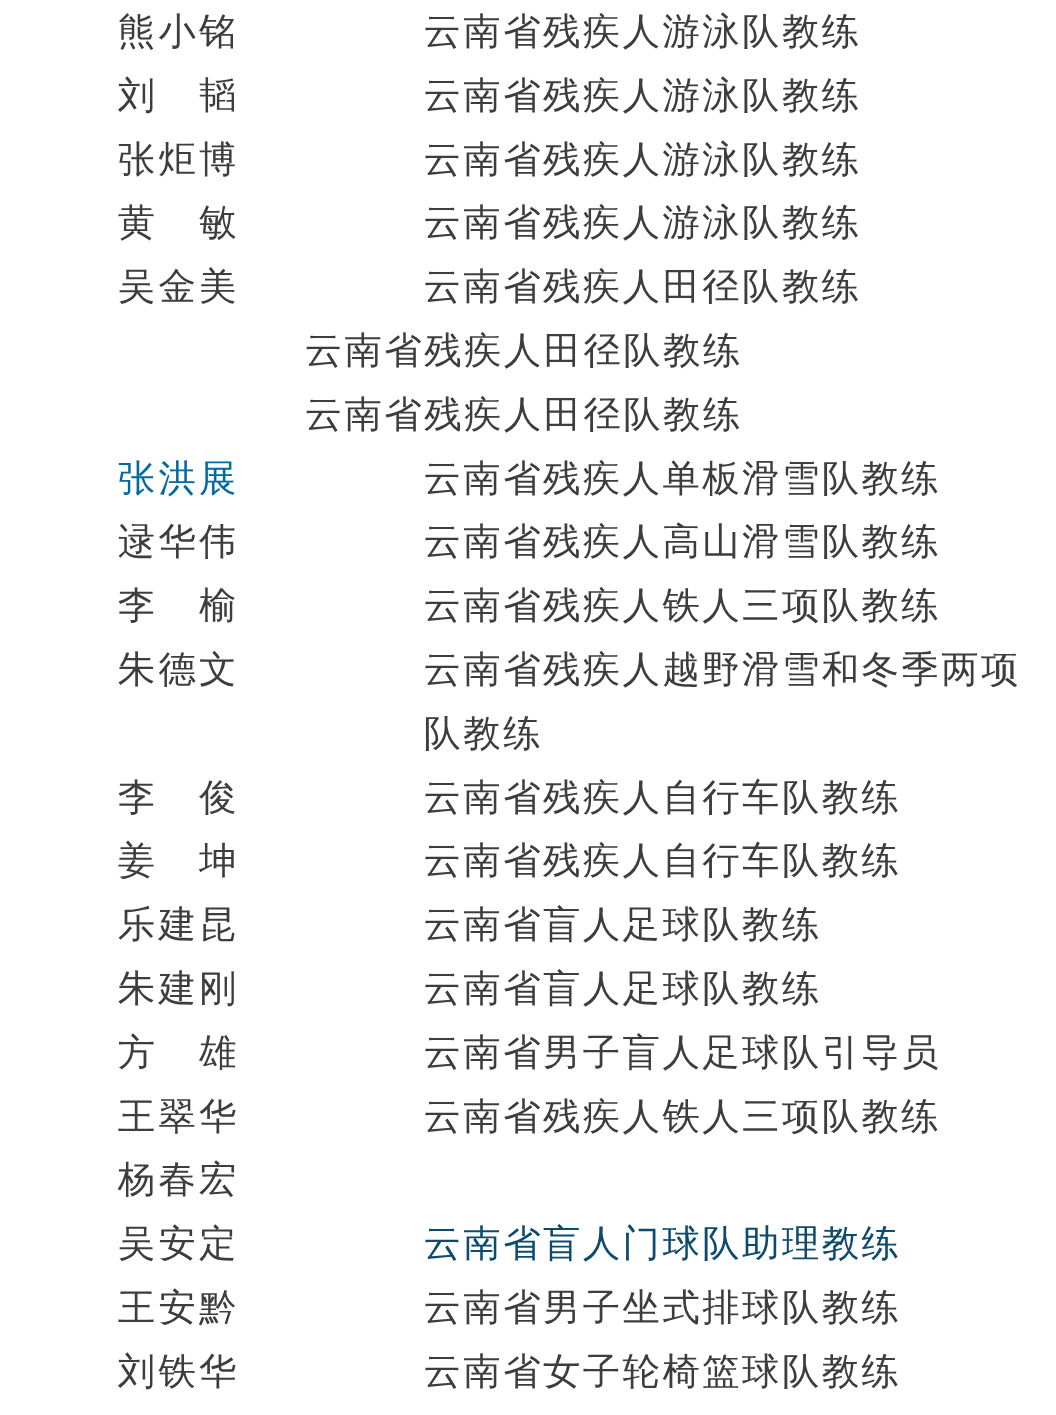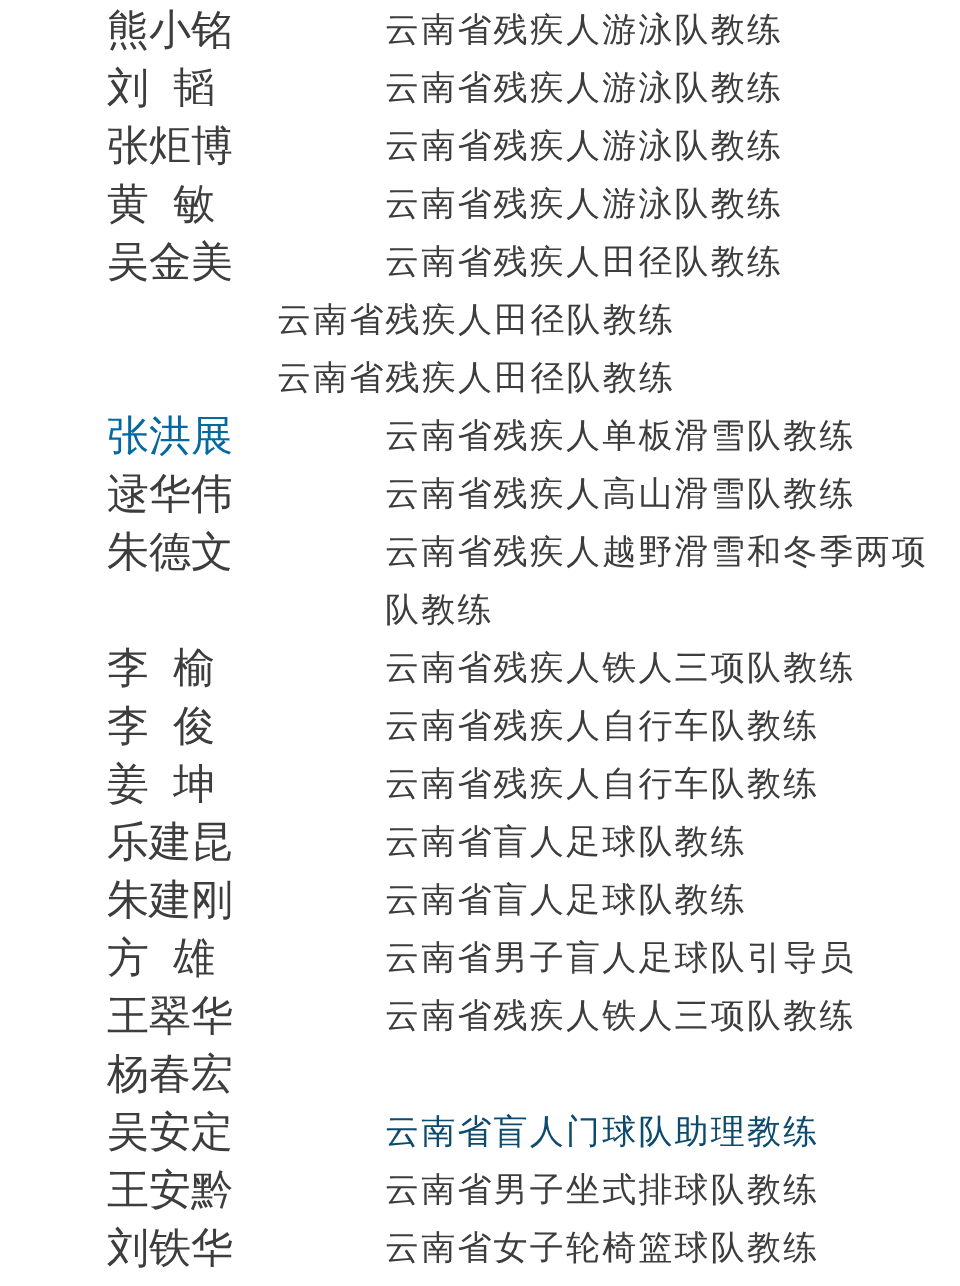--- a/index.html
+++ b/index.html
@@ -22,21 +22,21 @@
   }
   .row {
     display: flex;
     align-items: flex-start;
     padding-left: 107px;
     color: #3d3d3d;
   }
   .name {
     flex: 0 0 108px;
     width: 108px;
-    font-size: 42px;
+    font-size: 34px;
     line-height: 58px;
     text-align: justify;
     text-align-last: justify;
     letter-spacing: 0;
     white-space: nowrap;
     color: #3d3d3d;
   }
   .role {
     margin-left: 170px;
     width: 582px;
@@ -90,27 +90,27 @@
     <span class="name" style="color: #0369a1;">张洪展</span>
     <span class="role" style="color: rgb(61, 61, 61);">云南省残疾人单板滑雪队教练</span>
   </div>
 
   <div class="row">
     <span class="name" style="color: rgb(61, 61, 61);">逯华伟</span>
     <span class="role" style="color: rgb(61, 61, 61);">云南省残疾人高山滑雪队教练</span>
   </div>
 
   <div class="row">
-    <span class="name" style="color: rgb(61, 61, 61);">朱德文</span>
-    <span class="role" style="color: rgb(61, 61, 61);">云南省残疾人越野滑雪和冬季两项队教练</span>
+    <span class="name" style="color: rgb(61, 61, 61);">李榆</span>
+    <span class="role" style="color: rgb(61, 61, 61);">云南省残疾人铁人三项队教练</span>
   </div>
 
   <div class="row">
-    <span class="name" style="color: rgb(61, 61, 61);">李榆</span>
-    <span class="role" style="color: rgb(61, 61, 61);">云南省残疾人铁人三项队教练</span>
+    <span class="name" style="color: rgb(61, 61, 61);">朱德文</span>
+    <span class="role" style="color: rgb(61, 61, 61);">云南省残疾人越野滑雪和冬季两项队教练</span>
   </div>
 
   <div class="row">
     <span class="name" style="color: rgb(61, 61, 61);">李俊</span>
     <span class="role" style="color: rgb(61, 61, 61);">云南省残疾人自行车队教练</span>
   </div>
 
   <div class="row">
     <span class="name" style="color: rgb(61, 61, 61);">姜坤</span>
     <span class="role" style="color: rgb(61, 61, 61);">云南省残疾人自行车队教练</span>

